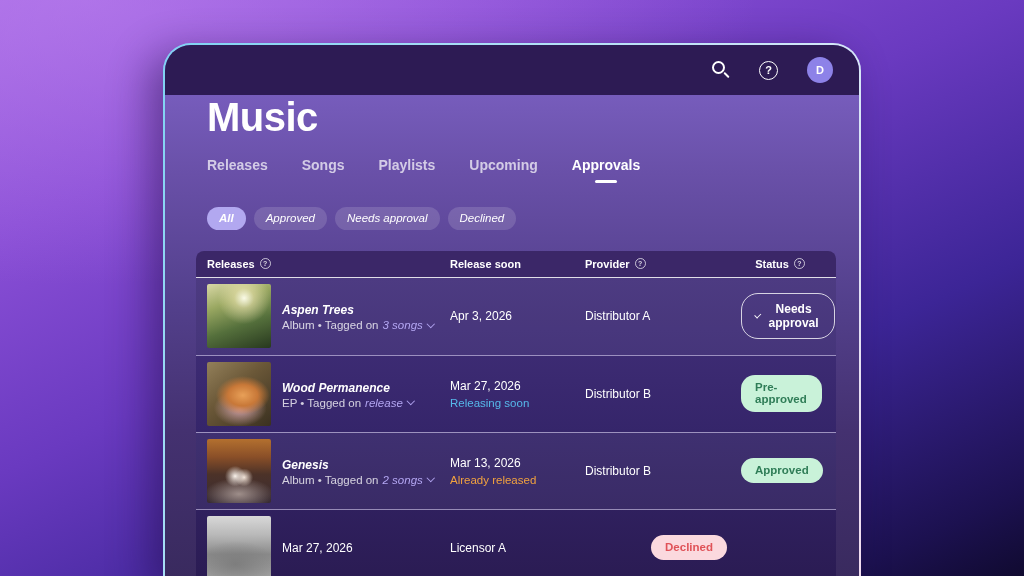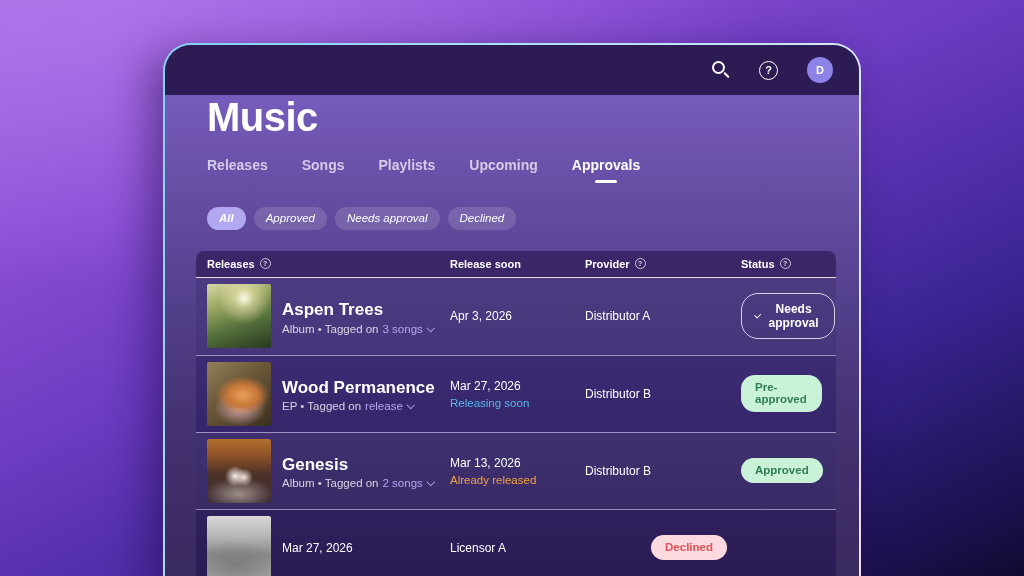--- a/index.html
+++ b/index.html
@@ -74,21 +74,21 @@
   
   .table { width:640px; margin-top:21px; }
   .thead {
     background:#3b2768; border-radius:8px 8px 0 0; height:27px;
     display:grid; grid-template-columns:243px 135px 156px 1fr;
     align-items:center; padding-left:11px;
     border-bottom:1.5px solid rgba(255,255,255,0.85);
     font-size:11px; font-weight:700;
   }
   .th { display:flex; align-items:center; gap:5px; }
-  .th-status { justify-content:flex-start; padding-right:17px; }
+  .th-status { justify-content:center; padding-right:17px; }
   .qicon {
     width:11px; height:11px; border:1px solid rgba(255,255,255,0.7); border-radius:50%;
     display:inline-flex; align-items:center; justify-content:center;
     font-size:7px; font-weight:700; color:rgba(255,255,255,0.8); cursor:pointer;
   }
 
   .tbody { background:linear-gradient(180deg, #44317c 0%, #35256a 50%, #2a1b52 100%); }
   .row {
     height:77px; display:grid; grid-template-columns:75px 168px 135px 156px 1fr;
     align-items:center; padding-left:11px; cursor:pointer;
@@ -114,23 +114,23 @@
       radial-gradient(ellipse 14% 14% at 58% 60%, #f0e2d6 0%, rgba(240,226,214,0) 100%),
       radial-gradient(ellipse 60% 28% at 50% 86%, #9e8e8a 0%, rgba(158,142,138,0) 90%),
       linear-gradient(180deg, #b3702f 0%, #8a4f28 28%, #4c3228 55%, #382c34 100%);
   }
   .art-taste {
     background:
       radial-gradient(ellipse 70% 40% at 45% 75%, rgba(120,120,120,0.8) 0%, rgba(120,120,120,0) 90%),
       linear-gradient(180deg, #d8d8d8 0%, #b8b8b8 30%, #8a8a8a 60%, #a2a2a2 100%);
   }
 
-  .cell-title .title { font-size:17px; font-weight:700; line-height:1.5; }
+  .cell-title .title { font-size:12px; font-weight:700; line-height:1.5;font-style:italic; }
   .meta { font-size:11.5px; color:rgba(255,255,255,0.78); display:flex; align-items:center; gap:4px; }
-  .meta-link { color:#b3a6f2; display:inline-flex; align-items:center; gap:5px; cursor:pointer; }
+  .meta-link { color:#b3a6f2; display:inline-flex; align-items:center; gap:5px; cursor:pointer;font-style:italic; }
   .chev {
     display:inline-block; width:5.5px; height:5.5px;
     border-right:1.6px solid currentColor; border-bottom:1.6px solid currentColor;
     transform:rotate(45deg); margin-top:-3px;
   }
 
   .cell-date { font-size:12px; }
   .date-note { font-size:11.5px; margin-top:4px; font-weight:400; }
   .date-note:empty { display:none; }
   .note-blue { color:#56b8ea; }

